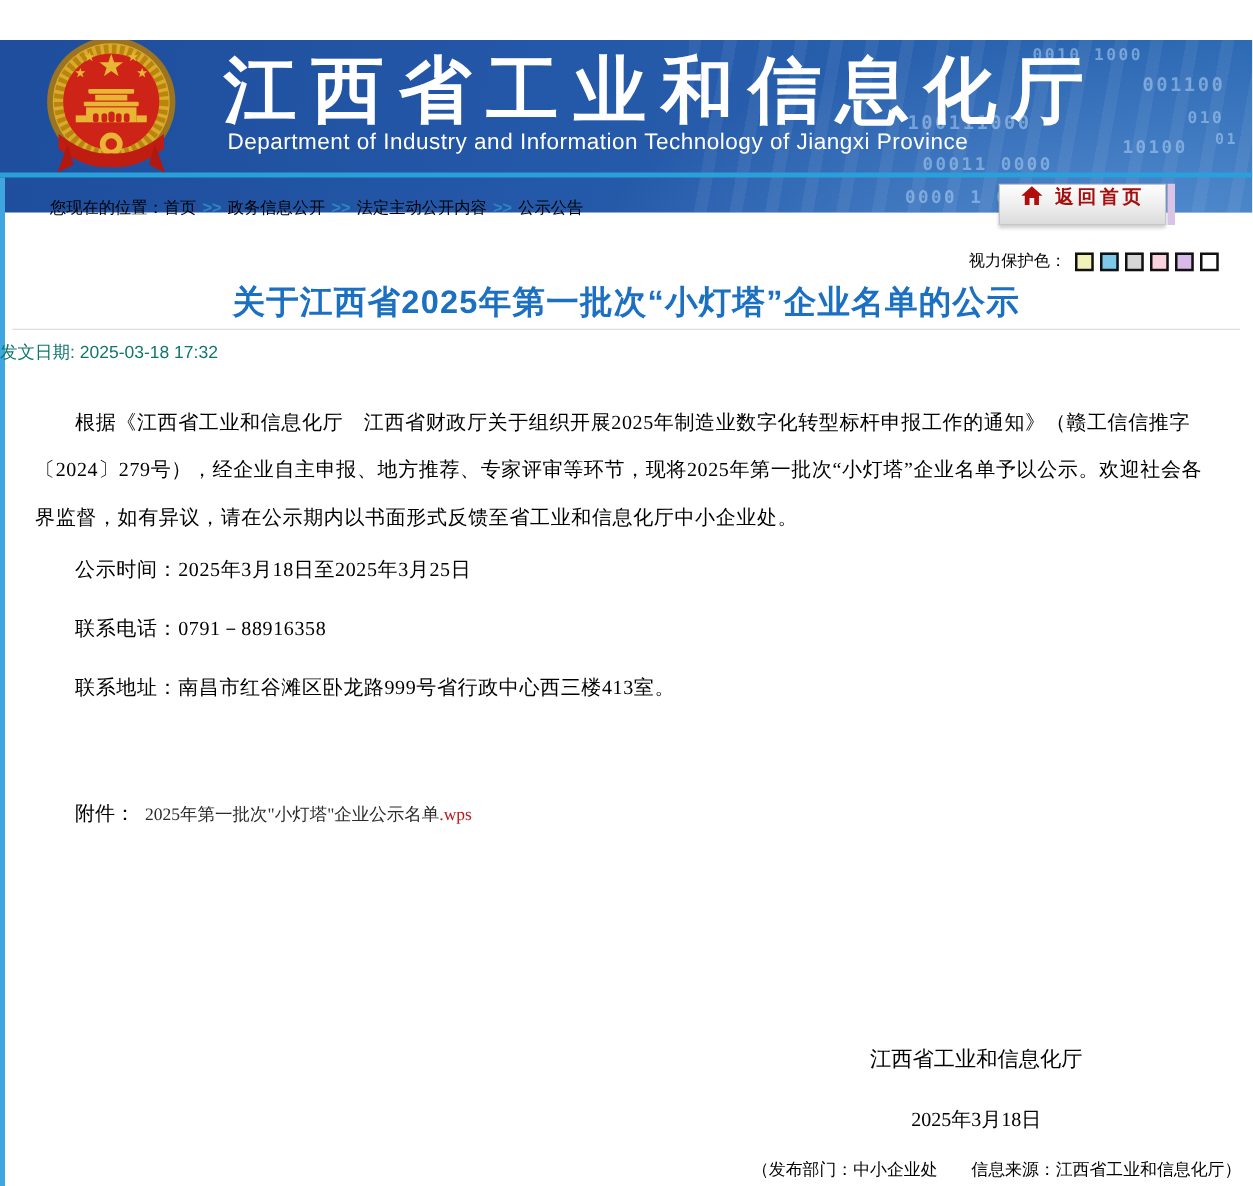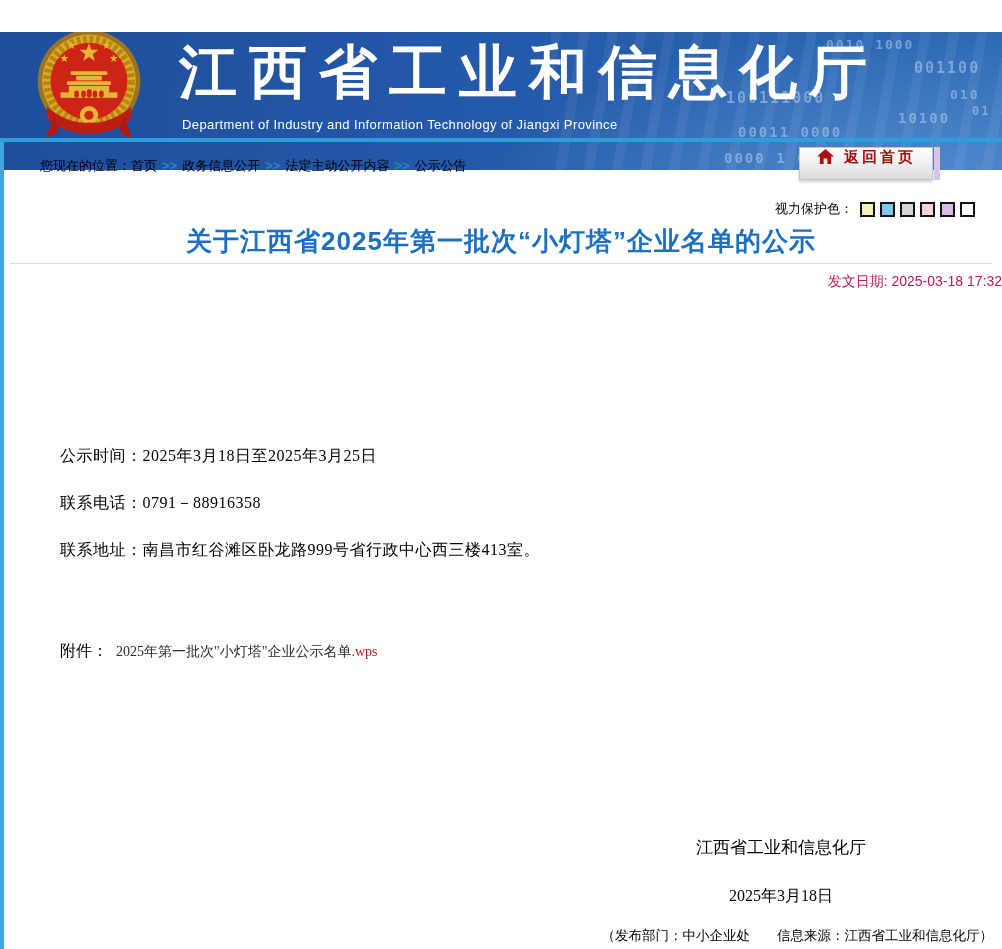--- a/index.html
+++ b/index.html
@@ -17,21 +17,21 @@
   .binary { position:absolute; color:rgba(175,208,242,.55); font-family:"DejaVu Sans Mono",monospace;
     font-weight:bold; letter-spacing:2px; }
   .b0{left:826px;top:5px;font-size:13px} .b1{left:914px;top:27px;font-size:15px}
   .b2{left:726px;top:57px;font-size:15px} .b3{left:950px;top:55px;font-size:13px}
   .b4{left:898px;top:78px;font-size:14px} .b5{left:738px;top:92px;font-size:14px}
   .b6{left:724px;top:118px;font-size:14px} .b7{left:972px;top:72px;font-size:12px}
 
   .emblem { position:absolute; left:34px; top:-6px; width:110px; height:118px; }
   .header-title { position:absolute; left:179px; top:2px; font-size:58px; font-weight:bold;
     color:#ffffff; letter-spacing:12px; white-space:nowrap; }
-  .header-subtitle { position:absolute; left:182px; top:85px; font-size:13px; color:#ffffff;
+  .header-subtitle { position:absolute; left:182px; top:71px; font-size:18px; color:#ffffff;
     letter-spacing:.4px; white-space:nowrap; }
 
   .accent-strip { position:absolute; top:138px; left:0; width:1002px; height:4px; background:#2B9FD9; }
   .left-border { position:absolute; top:142px; left:0; width:4px; height:807px; background:#3FA6DF; }
 
   
   .breadcrumb { position:absolute; left:40px; top:157px; font-size:13px; color:#000; white-space:nowrap; }
   .crumb-sep { color:#2E86C1; font-weight:bold; margin:0 5px; }
   .crumb-link { color:#000; cursor:pointer; }
 
@@ -44,22 +44,22 @@
 
   
   .eye-row { position:absolute; top:200px; right:27px; display:flex; align-items:center; gap:5px; }
   .eye-label { font-size:13px; color:#000; margin-right:2px; }
   .swatch { width:15px; height:15px; border:2px solid #111; cursor:pointer; }
 
   
   .article-title { position:absolute; top:224px; left:0; width:1002px; text-align:center;
     font-size:26px; font-weight:bold; color:#1B70C2; letter-spacing:1px; }
   .title-rule { position:absolute; top:263px; left:10px; width:982px; height:1px; background:#DCDCDC; }
-  .date-line { position:absolute; top:273px; left:0; width:1002px; text-align:right;
-    font-size:14px; color:#be185d; }
+  .date-line { position:absolute; top:273px; left:0; width:1002px; text-align:left;
+    font-size:14px; color:#0f766e; }
 
   .doc-serif { font-family:"Liberation Serif", serif; color:#000; }
   .para-main { position:absolute; left:28px; top:320px; width:940px; font-size:16px;
     line-height:38px; text-indent:2em; letter-spacing:.5px; }
   .para-line { position:absolute; left:60px; font-size:16px; letter-spacing:.5px; white-space:nowrap; }
   .p2{ top:446px; } .p3{ top:493px; } .p4{ top:540px; }
 
   .attach-row { position:absolute; left:60px; top:641px; font-size:16px; }
   .attach-link { font-size:14px; color:#2b2b2b; margin-left:8px; cursor:pointer; }
   .attach-ext { color:#b91c1c; }
@@ -146,20 +146,21 @@
     <span class="swatch" style="background: rgb(214, 214, 214);"></span>
     <span class="swatch" style="background: rgb(248, 211, 220);"></span>
     <span class="swatch" style="background: rgb(217, 187, 233);"></span>
     <span class="swatch" style="background: rgb(255, 255, 255);"></span>
   </div>
 
   <h1 class="article-title">关于江西省2025年第一批次“小灯塔”企业名单的公示</h1>
   <div class="title-rule"></div>
   <div class="date-line">发文日期: 2025-03-18 17:32</div>
 
+  <p class="para-main doc-serif">根据《江西省工业和信息化厅　江西省财政厅关于组织开展2025年制造业数字化转型标杆申报工作的通知》（赣工信信推字〔2024〕279号），经企业自主申报、地方推荐、专家评审等环节，现将2025年第一批次“小灯塔”企业名单予以公示。欢迎社会各界监督，如有异议，请在公示期内以书面形式反馈至省工业和信息化厅中小企业处。</p>
   <p class="para-line p2 doc-serif">公示时间：2025年3月18日至2025年3月25日</p>
   <p class="para-line p3 doc-serif">联系电话：0791－88916358</p>
   <p class="para-line p4 doc-serif">联系地址：南昌市红谷滩区卧龙路999号省行政中心西三楼413室。</p>
 
   <div class="attach-row doc-serif">
     <span>附件：</span><span class="attach-link"><span>2025年第一批次"小灯塔"企业公示名单</span><span class="attach-ext">.wps</span></span>
   </div>
 
   <div class="sig-org doc-serif">江西省工业和信息化厅</div>
   <div class="sig-date doc-serif">2025年3月18日</div>

